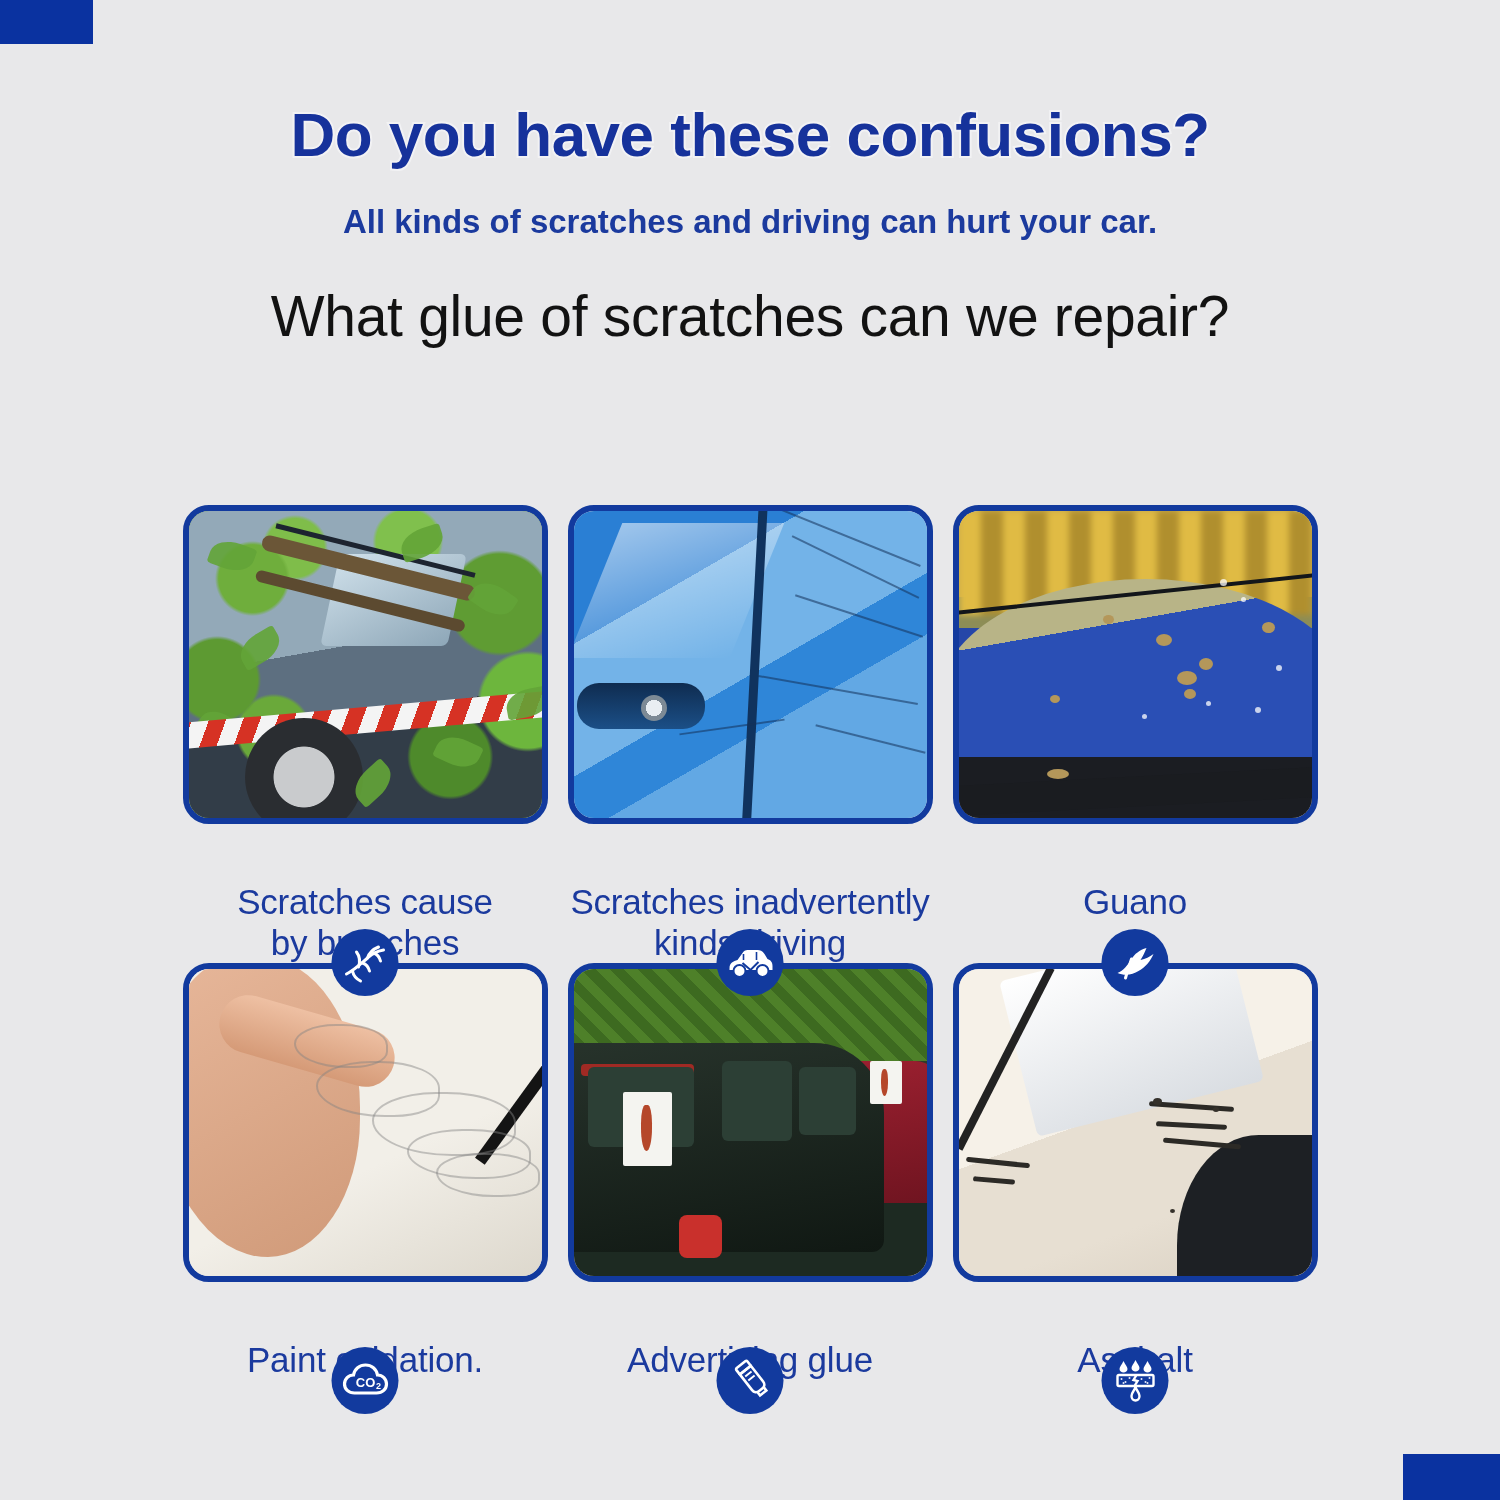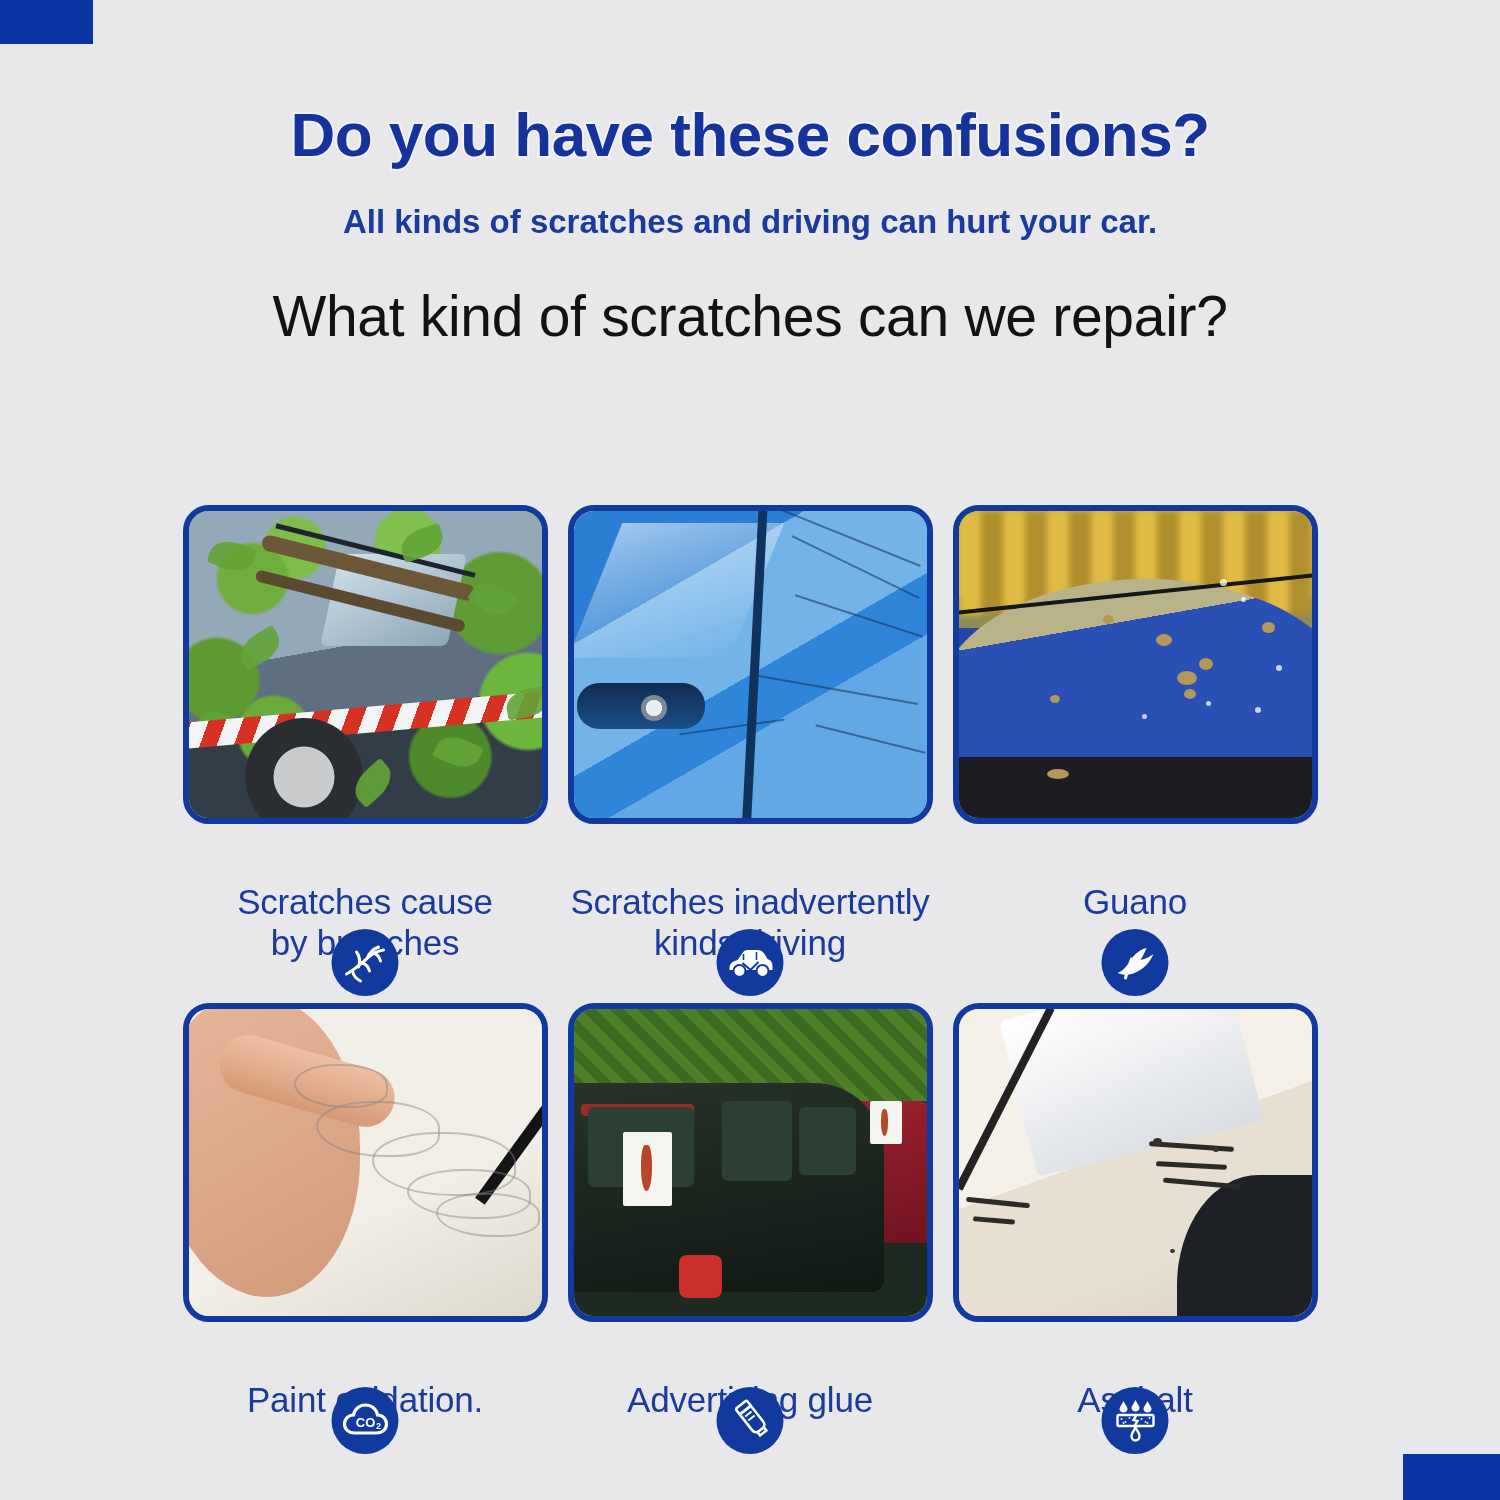--- a/index.html
+++ b/index.html
@@ -27,21 +27,21 @@
     letter-spacing:0px;
   }
   .question{
     margin-top:42px;
     font-size:57px;color:#121212;font-weight:normal;
     letter-spacing:-0.3px;
   }
 
   .grid{position:absolute;left:0;top:505px;width:1500px;}
   .row{display:flex;justify-content:center;gap:20px;}
-  .row + .row{margin-top:40px;}
+  .row + .row{}
 
   .cell{width:365px;position:relative;}
 
   .card{
     position:relative;
     height:307px;
     border:6px solid #123a9e;
     border-radius:26px;
     overflow:hidden;
     background:#cfd3d8;
@@ -147,21 +147,21 @@
 </style>
 </head>
 <body>
 
 <div class="corner-tl"></div>
 <div class="corner-br"></div>
 
 <div class="head">
   <div class="title">Do you have these confusions?</div>
   <div class="subtitle">All kinds of scratches and driving can hurt your car.</div>
-  <div class="question">What kind of scratches can we repair?</div>
+  <div class="question">What glue of scratches can we repair?</div>
 </div>
 
 <div class="grid">
 
   <div class="row">
 
     <div class="cell">
       <div class="card">
         <div class="photo p-branches">
           <div class="leaf" style="left:6%;top:10%;transform:rotate(20deg)"></div>

